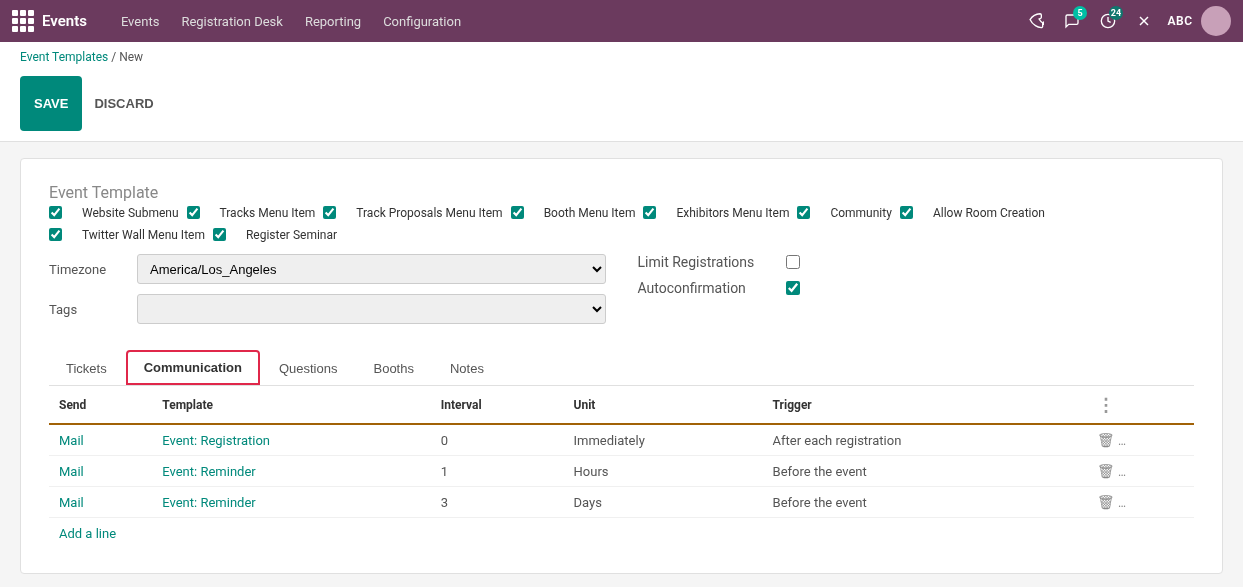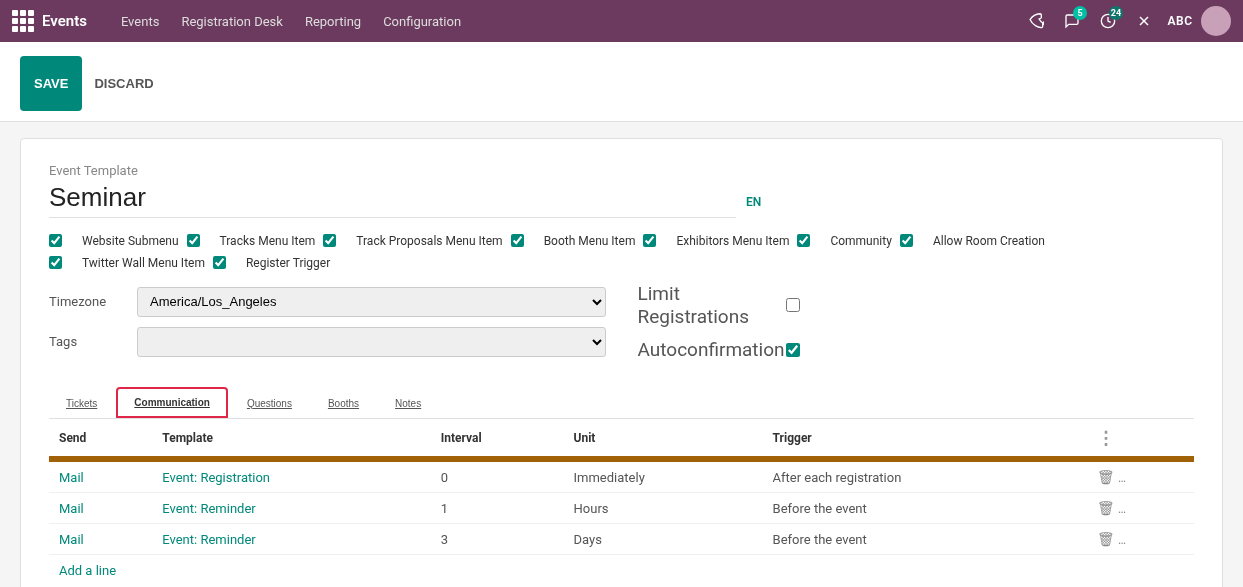--- a/index.html
+++ b/index.html
@@ -25,62 +25,62 @@
     .breadcrumb a { color: #00897b; text-decoration: none; }
     .breadcrumb span { color: #555; }
     .action-btns { display: flex; gap: 8px; padding: 6px 0 10px; }
     .btn-save { background: #00897b; color: #fff; border: none; padding: 20px 14px; border-radius: 4px; font-size: 13px; font-weight: 600; cursor: pointer; }
     .btn-discard { background: none; border: none; color: #555; font-size: 13px; cursor: pointer; padding: 6px 4px; font-weight: 600; text-align: center; }
 
     
     .content { padding: 16px 20px; }
     .form-card { background: #fff; border: 1px solid #e0e0e0; border-radius: 4px; padding: 24px 28px; }
 
-    .field-label-small { font-size: 13px; color: #888; margin-bottom: 4px; }
+    .field-label-small { font-size: 16px; color: #888; margin-bottom: 4px; }
     .event-title-input { font-size: 26px; font-weight: 400; border: none; border-bottom: 1px solid #e0e0e0; width: 60%; outline: none; padding-bottom: 4px; color: #222; }
     .lang-badge { color: #00897b; font-size: 12px; font-weight: 600; margin-left: 10px; }
 
     .title-row { display: flex; align-items: baseline; margin-bottom: 16px; }
 
     
     .checkbox-row { display: flex; flex-wrap: wrap; gap: 4px 0; align-items: center; margin-bottom: 12px; font-size: 12px; color: #333; }
     .chk-item { display: flex; align-items: flex-start; gap: 20px; margin-right: 8px; white-space: nowrap; }
     .chk-item input[type="checkbox"] { accent-color: #00897b; width: 13px; height: 13px; }
 
     
-    .form-fields { display: flex; gap: 32px; margin-bottom: 16px; align-items: center; }
+    .form-fields { display: flex; gap: 32px; margin-bottom: 16px; }
     .form-col { flex: 1; }
     .field-row { display: flex; align-items: center; margin-bottom: 10px; gap: 8px; }
     .field-row label { width: 80px; font-size: 13px; color: #555; flex-shrink: 0; }
     .field-row select, .field-row input[type="text"] { flex: 1; border: 1px solid #ccc; border-radius: 3px; padding: 4px 8px; font-size: 13px; height: 30px; }
     .chk-single { accent-color: #00897b; width: 14px; height: 14px; }
 
     
     .tabs { display: flex; border-bottom: 1px solid #e0e0e0; margin-bottom: 0; }
-    .tab { padding: 8px 16px; font-size: 10px; color: #555; cursor: pointer; border: 1px solid transparent; border-bottom: none; border-radius: 4px 4px 0 0; margin-right: 2px; background: none; text-decoration: underline; }
+    .tab { padding: 8px 16px; font-size: 13px; color: #555; cursor: pointer; border: 1px solid transparent; border-bottom: none; border-radius: 4px 4px 0 0; margin-right: 2px; background: none; }
     .tab.active { border-color: #e0274a; color: #333; font-weight: 600; border: 2px solid #e0274a; background: #fff; }
 
     
     .data-table { width: 100%; border-collapse: collapse; margin-top: 0; }
-    .data-table thead tr { border-bottom: 6px solid #a16207; }
+    .data-table thead tr { border-bottom: 2px solid #a16207; }
     .data-table th { text-align: left; padding: 8px 10px; font-size: 12px; font-weight: 700; color: #333; }
     .data-table td { padding: 7px 10px; font-size: 13px; color: #555; border-bottom: 1px solid #f0f0f0; }
     .data-table td a, .data-table td .link-text { color: #00897b; cursor: pointer; }
     .add-line { color: #00897b; font-size: 13px; cursor: pointer; padding: 8px 10px; display: inline-block; }
 
     .three-dots { font-size: 18px; color: #999; cursor: pointer; }
 
     .delete-icon { color: #888; cursor: pointer; font-size: 14px; }
     .ellipsis-icon { color: #888; cursor: pointer; font-size: 12px; }
 
     .tab-content { padding: 0; }
 
     .right-col { flex: 1; }
     .right-field-row { display: flex; align-items: center; gap: 8px; margin-bottom: 10px; }
-    .right-field-row label { width: 140px; font-size: 19px; color: #555; flex-shrink: 0; }
+    .right-field-row label { width: 140px; font-size: 14px; color: #555; flex-shrink: 0; }
   </style>
 </head>
 <body>
 
 <div class="topbar">
   <div class="topbar-logo">
     <div class="grid-icon">
       <div class="grid-dot"></div>
         <div class="grid-dot"></div>
         <div class="grid-dot"></div>
@@ -123,35 +123,36 @@
           <line x1="18" y1="6" x2="6" y2="18"></line>
           <line x1="6" y1="6" x2="18" y2="18"></line>
         </svg>
     </div>
     <span class="icon-btn" style="font-size:12px;font-weight:600;letter-spacing:0.5px;">ABC</span>
     <div class="avatar"></div>
   </div>
 </div>
 
 <div class="page-header">
+  <div class="breadcrumb">
+    <a>Event Templates</a>
+    <span> / </span>
+    <span>New</span>
+  </div>
   <div class="action-btns">
     <button class="btn-save">SAVE</button>
     <button class="btn-discard">DISCARD</button>
   </div>
 </div>
 
 <div class="content">
   <div class="form-card">
 
     <div class="field-label-small">Event Template</div>
 
-    <div class="title-row">
-      <input class="event-title-input" type="text" value="Seminar" style="">
-      <span class="lang-badge">EN</span>
-    </div>
 
     <div class="checkbox-row">
       <div class="chk-item">
         <input type="checkbox" checked="" style="">
           <span>Website Submenu</span>
       </div>
       <div class="chk-item">
         <input type="checkbox" checked="" style="">
           <span>Tracks Menu Item</span>
       </div>
@@ -175,21 +176,21 @@
         <input type="checkbox" checked="" style="">
           <span>Allow Room Creation</span>
       </div>
       <div style="flex-basis:100%;height:0;"></div>
       <div class="chk-item">
         <input type="checkbox" checked="" style="">
           <span>Twitter Wall Menu Item</span>
       </div>
       <div class="chk-item">
         <input type="checkbox" checked="" style="">
-          <span>Register Trigger</span>
+          <span>Register Seminar</span>
       </div>
     </div>
 
     <div class="form-fields">
       <div class="form-col">
         <div class="field-row">
           <label>Timezone</label>
           <select style="flex:1;border:1px solid #ccc;border-radius:3px;padding:4px 8px;font-size:13px;height:30px;">
             <option>America/Los_Angeles</option>
           </select>

